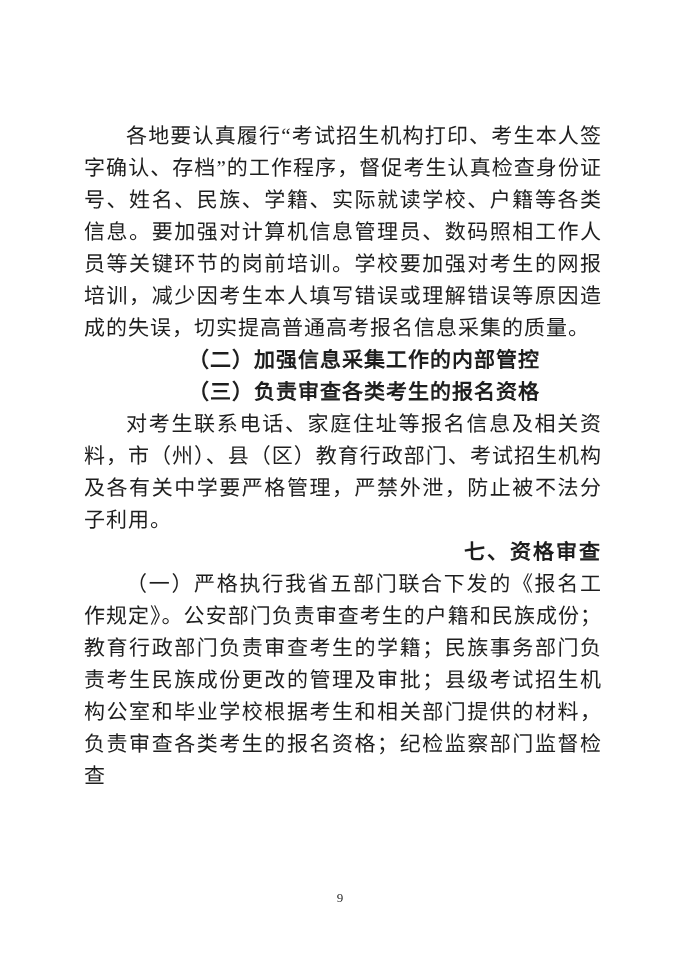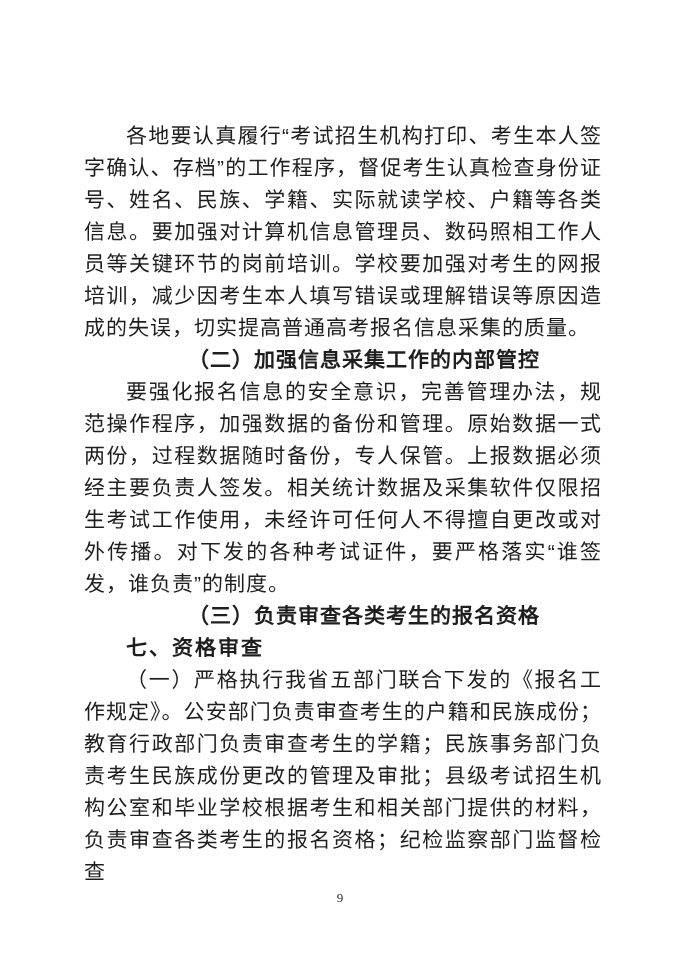--- a/index.html
+++ b/index.html
@@ -22,54 +22,54 @@
     top: 120px;
     width: 518px;
   }
   .para {
     margin: 0;
     font-size: 21px;
     line-height: 32px;
     letter-spacing: 1px;
     text-align: justify;
     text-indent: 2em;
-    font-family: Liberation Sans, sans-serif;
+    font-family: Liberation Serif, serif;
     font-weight: 400;
     color: #1e1e1e;
   }
   .para.subheading {
     font-family: "DejaVu Serif", serif;
     font-weight: 600;
     text-align: center;
   }
   .para.heading {
     font-family: "Liberation Sans", sans-serif;
     font-weight: 700;
     letter-spacing: 2px;
-    text-align: left;
+    text-align: right;
   }
   .page-number {
     position: absolute;
     left: 0;
     right: 0;
     top: 890px;
     text-align: center;
     font-size: 13px;
     line-height: 16px;
     font-family: "Liberation Serif", serif;
     color: #2a2a2a;
   }
 </style>
 </head>
 <body>
 
 <div class="doc-page">
   <div class="doc-content">
     <p class="para body">各地要认真履行“考试招生机构打印、考生本人签字确认、存档”的工作程序，督促考生认真检查身份证号、姓名、民族、学籍、实际就读学校、户籍等各类信息。要加强对计算机信息管理员、数码照相工作人员等关键环节的岗前培训。学校要加强对考生的网报培训，减少因考生本人填写错误或理解错误等原因造成的失误，切实提高普通高考报名信息采集的质量。</p>
     <p class="para subheading">（二）加强信息采集工作的内部管控</p>
-    <p class="para body">要强化报名信息的安全意识，完善管理办法，规范操作程序，加强数据的备份和管理。原始数据一式两份，过程数据随时备份，专人保管。上报数据必须经主要负责人签发。相关统计数据及采集软件仅限招生考试工作使用，未经许可任何人不得擅自更改或对外传播。对下发的各种考试证件，要严格落实“谁签发，谁负责”的制度。</p>
     <p class="para subheading">（三）负责审查各类考生的报名资格</p>
+    <p class="para body">对考生联系电话、家庭住址等报名信息及相关资料，市（州）、县（区）教育行政部门、考试招生机构及各有关中学要严格管理，严禁外泄，防止被不法分子利用。</p>
     <p class="para heading">七、资格审查</p>
     <p class="para body">（一）严格执行我省五部门联合下发的《报名工作规定》。公安部门负责审查考生的户籍和民族成份；教育行政部门负责审查考生的学籍；民族事务部门负责考生民族成份更改的管理及审批；县级考试招生机构公室和毕业学校根据考生和相关部门提供的材料，负责审查各类考生的报名资格；纪检监察部门监督检查</p>
   </div>
 
   <div class="page-number">9</div>
 </div>
 
 </body></html>

